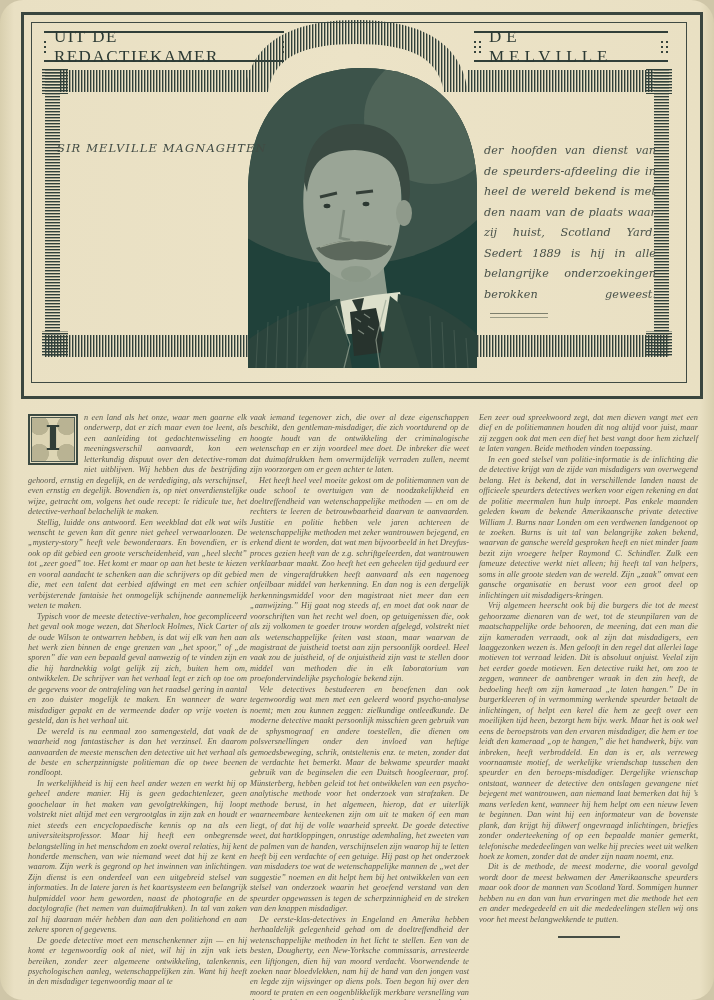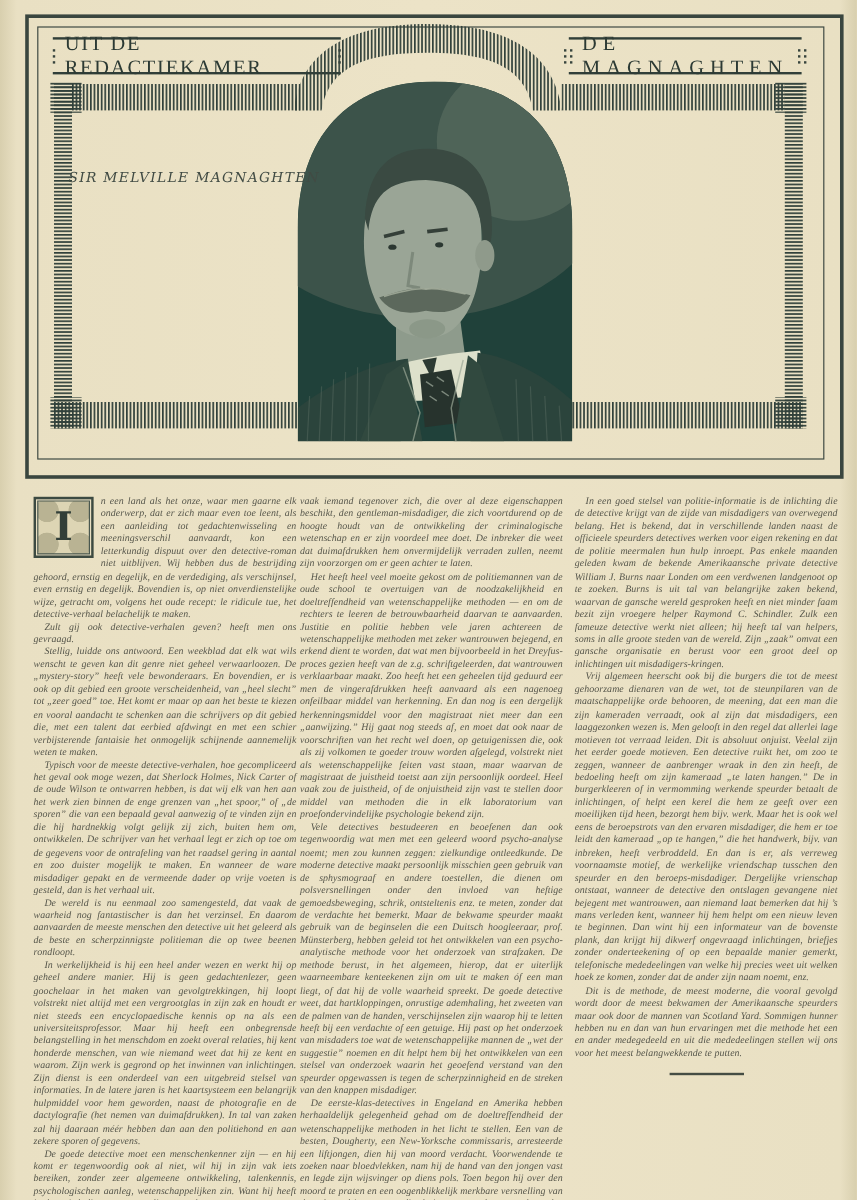--- a/index.html
+++ b/index.html
@@ -4,20 +4,21 @@
 <style>
   html,body{margin:0;padding:0;}
   body{width:714px;height:1000px;overflow:hidden;background:#cfc6a8;}
   #page{
     position:relative;width:714px;height:1000px;
     background:
       linear-gradient(90deg,#d8cfae 0px,#e9e0c3 14px,#ece3c7 350px,#e9e0c3 700px,#d8cfae 714px),
       #e9e0c3;
     font-family:"Liberation Serif", serif;
     color:#4f5048;
+    border-radius:23px;
   }
   
   .outer-frame{position:absolute;left:21px;top:12px;width:676px;height:381px;border:3px solid #3a463f;}
   .inner-frame{position:absolute;left:31px;top:22px;width:654px;height:359px;border:1px solid #3f4a43;}
   
   .hdr{position:absolute;height:27px;border-top:2px solid #313f39;border-bottom:2px solid #313f39;
        display:flex;align-items:center;justify-content:center;gap:8px;
        font-size:17px;color:#2c3a34;font-family:"Liberation Serif",serif;}
   .hdr-left{left:44px;top:31px;width:240px;letter-spacing:1.5px;}
   .hdr-right{left:474px;top:31px;width:194px;letter-spacing:5px;}
@@ -145,50 +146,54 @@
   <div class="hdr hdr-left">
     <span class="dotcol"></span>
     <span>UIT DE REDACTIEKAMER</span>
     <span class="dotcol"></span>
   </div>
   <div class="hdr hdr-right">
     <span class="dotpair">
         <span class="dotcol"></span>
         <span class="dotcol"></span>
       </span>
-    <span>DE MAGNAGHTEN</span>
+    <span>DE MELVILLE</span>
     <span class="dotpair">
         <span class="dotcol"></span>
         <span class="dotcol"></span>
       </span>
   </div>
 
   <div class="cap cap-left">
     <div class="cap-title">SIR MELVILLE MAGNAGHTEN</div>
   </div>
 
+  <div class="cap cap-right">
+    <span>der hoofden van dienst van de speurders-afdeeling die in heel de wereld bekend is met den naam van de plaats waar zij huist, Scotland Yard. Sedert 1889 is hij in alle belangrijke onderzoekingen berokken geweest.</span>
+    <span class="flourish"></span>
+  </div>
 
   <div class="col c1">
     <div class="dropcap">I</div>
     <p class="noindent">n een land als het onze, waar men gaarne elk onderwerp, dat er zich maar even toe leent, als een aanleiding tot gedachtenwisseling en meeningsverschil aanvaardt, kon een letterkundig dispuut over den detective-roman niet uitblijven. Wij hebben dus de bestrijding gehoord, ernstig en degelijk, en de verdediging, als verschijnsel, even ernstig en degelijk. Bovendien is, op niet onverdienstelijke wijze, getracht om, volgens het oude recept: le ridicule tue, het detective-verhaal belachelijk te maken.</p>
-    <p>Zult gij ook detective-verhalen geven? heeft men ons gevraagd.</p>
     <p>Stellig, luidde ons antwoord. Een weekblad dat elk wat wils wenscht te geven kan dit genre niet geheel verwaarloozen. De „mystery-story” heeft vele bewonderaars. En bovendien, er is ook op dit gebied een groote verscheidenheid, van „heel slecht” tot „zeer goed” toe. Het komt er maar op aan het beste te kiezen en vooral aandacht te schenken aan die schrijvers op dit gebied die, met een talent dat eerbied afdwingt en met een schier verbijsterende fantaisie het onmogelijk schijnende aannemelijk weten te maken.</p>
     <p>Typisch voor de meeste detective-verhalen, hoe gecompliceerd het geval ook moge wezen, dat Sherlock Holmes, Nick Carter of de oude Wilson te ontwarren hebben, is dat wij elk van hen aan het werk zien binnen de enge grenzen van „het spoor,” of „de sporen” die van een bepaald geval aanwezig of te vinden zijn en die hij hardnekkig volgt gelijk zij zich, buiten hem om, ontwikkelen. De schrijver van het verhaal legt er zich op toe om de gegevens voor de ontrafeling van het raadsel gering in aantal en zoo duister mogelijk te maken. En wanneer de ware misdadiger gepakt en de vermeende dader op vrije voeten is gesteld, dan is het verhaal uit.</p>
-    <p>De wereld is nu eenmaal zoo samengesteld, dat vaak de waarheid nog fantastischer is dan het verzinsel. En daarom aanvaarden de meeste menschen den detective uit het geleerd als de beste en scherpzinnigste politieman die op twee beenen rondloopt.</p>
+    <p>De wereld is nu eenmaal zoo samengesteld, dat vaak de waarheid nog fantastischer is dan het verzinsel. En daarom aanvaarden de meeste menschen den detective uit het verhaal als de beste en scherpzinnigste politieman die op twee beenen rondloopt.</p>
     <p>In werkelijkheid is hij een heel ander wezen en werkt hij op geheel andere manier. Hij is geen gedachtenlezer, geen goochelaar in het maken van gevolgtrekkingen, hij loopt volstrekt niet altijd met een vergrootglas in zijn zak en houdt er niet steeds een encyclopaedische kennis op na als een universiteitsprofessor. Maar hij heeft een onbegrensde belangstelling in het menschdom en zoekt overal relaties, hij kent honderde menschen, van wie niemand weet dat hij ze kent en waarom. Zijn werk is gegrond op het inwinnen van inlichtingen. Zijn dienst is een onderdeel van een uitgebreid stelsel van informaties. In de latere jaren is het kaartsysteem een belangrijk hulpmiddel voor hem geworden, naast de photografie en de dactylografie (het nemen van duimafdrukken). In tal van zaken zal hij daaraan méér hebben dan aan den politiehond en aan zekere sporen of gegevens.</p>
     <p>De goede detective moet een menschenkenner zijn — en hij komt er tegenwoordig ook al niet, wil hij in zijn vak iets bereiken, zonder zeer algemeene ontwikkeling, talenkennis, psychologischen aanleg, wetenschappelijken zin. Want hij heeft in den misdadiger tegenwoordig maar al te</p>
   </div>
 
   <div class="col c2">
     <p class="noindent">vaak iemand tegenover zich, die over al deze eigenschappen beschikt, den gentleman-misdadiger, die zich voortdurend op de hoogte houdt van de ontwikkeling der criminalogische wetenschap en er zijn voordeel mee doet. De inbreker die weet dat duimafdrukken hem onvermijdelijk verraden zullen, neemt zijn voorzorgen om er geen achter te laten.</p>
     <p>Het heeft heel veel moeite gekost om de politiemannen van de oude school te overtuigen van de noodzakelijkheid en doeltreffendheid van wetenschappelijke methoden — en om de rechters te leeren de betrouwbaarheid daarvan te aanvaarden. Justitie en politie hebben vele jaren achtereen de wetenschappelijke methoden met zeker wantrouwen bejegend, en erkend dient te worden, dat wat men bijvoorbeeld in het Dreyfus-proces gezien heeft van de z.g. schriftgeleerden, dat wantrouwen verklaarbaar maakt. Zoo heeft het een geheelen tijd geduurd eer men de vingerafdrukken heeft aanvaard als een nagenoeg onfeilbaar middel van herkenning. En dan nog is een dergelijk herkenningsmiddel voor den magistraat niet meer dan een „aanwijzing.” Hij gaat nog steeds af, en moet dat ook naar de voorschriften van het recht wel doen, op getuigenissen die, ook als zij volkomen te goeder trouw worden afgelegd, volstrekt niet als wetenschappelijke feiten vast staan, maar waarvan de magistraat de juistheid toetst aan zijn persoonlijk oordeel. Heel vaak zou de juistheid, of de onjuistheid zijn vast te stellen door middel van methoden die in elk laboratorium van proefondervindelijke psychologie bekend zijn.</p>
     <p>Vele detectives bestudeeren en beoefenen dan ook tegenwoordig wat men met een geleerd woord psycho-analyse noemt; men zou kunnen zeggen: zielkundige ontleedkunde. De moderne detective maakt persoonlijk misschien geen gebruik van de sphysmograaf en andere toestellen, die dienen om polsversnellingen onder den invloed van heftige gemoedsbeweging, schrik, ontsteltenis enz. te meten, zonder dat de verdachte het bemerkt. Maar de bekwame speurder maakt gebruik van de beginselen die een Duitsch hoogleeraar, prof. Münsterberg, hebben geleid tot het ontwikkelen van een psycho-analytische methode voor het onderzoek van strafzaken. De methode berust, in het algemeen, hierop, dat er uiterlijk waarneembare kenteekenen zijn om uit te maken óf een man liegt, of dat hij de volle waarheid spreekt. De goede detective weet, dat hartkloppingen, onrustige ademhaling, het zweeten van de palmen van de handen, verschijnselen zijn waarop hij te letten heeft bij een verdachte of een getuige. Hij past op het onderzoek van misdaders toe wat de wetenschappelijke mannen de „wet der suggestie” noemen en dit helpt hem bij het ontwikkelen van een stelsel van onderzoek waarin het geoefend verstand van den speurder opgewassen is tegen de scherpzinnigheid en de streken van den knappen misdadiger.</p>
     <p>De eerste-klas-detectives in Engeland en Amerika hebben herhaaldelijk gelegenheid gehad om de doeltreffendheid der wetenschappelijke methoden in het licht te stellen. Een van de besten, Dougherty, een New-Yorksche commissaris, arresteerde een liftjongen, dien hij van moord verdacht. Voorwendende te zoeken naar bloedvlekken, nam hij de hand van den jongen vast en legde zijn wijsvinger op diens pols. Toen begon hij over den moord te praten en een oogenblikkelijk merkbare versnelling van de pols trad in, zoo spoedig de jongen aan de vragen bemerkte dat hij verdacht werd. Dougherty voelde zich zeker dat hij den moordenaar had en hij bleek zich niet vergist te hebben.</p>
   </div>
 
   <div class="col c3">
+    <p class="noindent">Een zeer oud spreekwoord zegt, dat men dieven vangt met een dief en de politiemannen houden dit nog altijd voor juist, maar zij zeggen ook dat men een dief het best vangt door hem zichzelf te laten vangen. Beide methoden vinden toepassing.</p>
     <p>In een goed stelsel van politie-informatie is de inlichting die de detective krijgt van de zijde van misdadigers van overwegend belang. Het is bekend, dat in verschillende landen naast de officieele speurders detectives werken voor eigen rekening en dat de politie meermalen hun hulp inroept. Pas enkele maanden geleden kwam de bekende Amerikaansche private detective William J. Burns naar Londen om een verdwenen landgenoot op te zoeken. Burns is uit tal van belangrijke zaken bekend, waarvan de gansche wereld gesproken heeft en niet minder faam bezit zijn vroegere helper Raymond C. Schindler. Zulk een fameuze detective werkt niet alleen; hij heeft tal van helpers, soms in alle groote steden van de wereld. Zijn „zaak” omvat een gansche organisatie en berust voor een groot deel op inlichtingen uit misdadigers-kringen.</p>
     <p>Vrij algemeen heerscht ook bij die burgers die tot de meest gehoorzame dienaren van de wet, tot de steunpilaren van de maatschappelijke orde behooren, de meening, dat een man die zijn kameraden verraadt, ook al zijn dat misdadigers, een laaggezonken wezen is. Men gelooft in den regel dat allerlei lage motieven tot verraad leiden. Dit is absoluut onjuist. Veelal zijn het eerder goede motieven. Een detective ruikt het, om zoo te zeggen, wanneer de aanbrenger wraak in den zin heeft, de bedoeling heeft om zijn kameraad „te laten hangen.” De in burgerkleeren of in vermomming werkende speurder betaalt de inlichtingen, of helpt een kerel die hem ze geeft over een moeilijken tijd heen, bezorgt hem bijv. werk. Maar het is ook wel eens de beroepstrots van den ervaren misdadiger, die hem er toe leidt den kameraad „op te hangen,” die het handwerk, bijv. van inbreken, heeft verbroddeld. En dan is er, als verreweg voornaamste motief, de werkelijke vriendschap tusschen den speurder en den beroeps-misdadiger. Dergelijke vrienschap ontstaat, wanneer de detective den ontslagen gevangene niet bejegent met wantrouwen, aan niemand laat bemerken dat hij ’s mans verleden kent, wanneer hij hem helpt om een nieuw leven te beginnen. Dan wint hij een informateur van de bovenste plank, dan krijgt hij dikwerf ongevraagd inlichtingen, briefjes zonder onderteekening of op een bepaalde manier gemerkt, telefonische mededeelingen van welke hij precies weet uit welken hoek ze komen, zonder dat de ander zijn naam noemt, enz.</p>
     <p>Dit is de methode, de meest moderne, die vooral gevolgd wordt door de meest bekwamen der Amerikaansche speurders maar ook door de mannen van Scotland Yard. Sommigen hunner hebben nu en dan van hun ervaringen met die methode het een en ander medegedeeld en uit die mededeelingen stellen wij ons voor het meest belangwekkende te putten.</p>
     <div class="end-rule"></div>
   </div>
 
 </div>
 
 </body></html>

